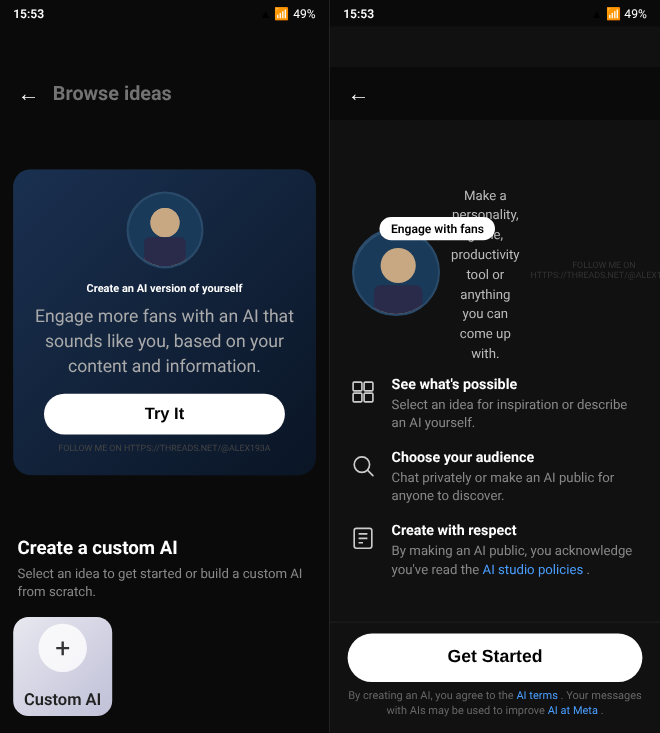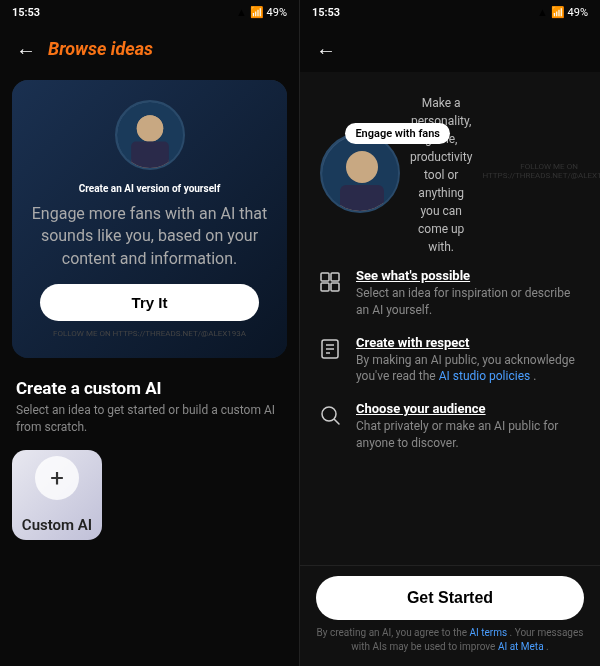--- a/index.html
+++ b/index.html
@@ -12,20 +12,21 @@
       overflow: hidden;
     }
     .panel {
       width: 300px;
       height: 666px;
       background: #0a0a0a;
       display: flex;
       flex-direction: column;
       overflow: hidden;
       position: relative;
+      gap: 37px;
     }
     .panel-left {
       border-right: 1px solid #222;
     }
     
     .status-bar {
       display: flex;
       justify-content: space-between;
       align-items: center;
       padding: 4px 12px;
@@ -50,24 +51,23 @@
       height: 48px;
       background: #0a0a0a;
     }
     .back-arrow {
       color: #fff;
       font-size: 20px;
       margin-right: 12px;
       cursor: pointer;
     }
     .header-title {
-      color: #f97316;
+      color: #737373;
       font-size: 18px;
       font-weight: 700;
-      font-style: italic;
     }
     
     .hero-card {
       margin: 8px 12px;
       background: linear-gradient(180deg, #1a2a3a 0%, #0d1a2a 100%);
       border-radius: 16px;
       padding: 20px 16px;
       display: flex;
       flex-direction: column;
       align-items: center;
@@ -255,21 +255,20 @@
       font-size: 18px;
     }
     .feature-text {
       flex: 1;
     }
     .feature-title {
       color: #fff;
       font-size: 13px;
       font-weight: 700;
       margin-bottom: 2px;
-      text-decoration: underline;
     }
     .feature-desc {
       color: #888;
       font-size: 12px;
       line-height: 1.4;
     }
     .feature-link {
       color: #4a9eff;
       text-decoration: none;
     }
@@ -403,46 +402,46 @@
         </div>
         <div class="feature-text">
           <div class="feature-title">See what's possible</div>
           <div class="feature-desc">Select an idea for inspiration or describe an AI yourself.</div>
         </div>
       </div>
 
       <div class="feature-item">
         <div class="feature-icon">
           <svg width="24" height="24" viewBox="0 0 24 24" fill="none" xmlns="http://www.w3.org/2000/svg">
+            <circle cx="11" cy="11" r="7" stroke="#ccc" stroke-width="1.5"></circle>
+            <line x1="16.5" y1="16.5" x2="21" y2="21" stroke="#ccc" stroke-width="1.5" stroke-linecap="round"></line>
+          </svg>
+        </div>
+        <div class="feature-text">
+          <div class="feature-title">Choose your audience</div>
+          <div class="feature-desc">Chat privately or make an AI public for anyone to discover.</div>
+        </div>
+      </div>
+
+      <div class="feature-item">
+        <div class="feature-icon">
+          <svg width="24" height="24" viewBox="0 0 24 24" fill="none" xmlns="http://www.w3.org/2000/svg">
             <rect x="4" y="3" width="16" height="18" rx="2" stroke="#ccc" stroke-width="1.5"></rect>
             <line x1="8" y1="8" x2="16" y2="8" stroke="#ccc" stroke-width="1.5"></line>
             <line x1="8" y1="12" x2="16" y2="12" stroke="#ccc" stroke-width="1.5"></line>
             <line x1="8" y1="16" x2="12" y2="16" stroke="#ccc" stroke-width="1.5"></line>
           </svg>
         </div>
         <div class="feature-text">
           <div class="feature-title">Create with respect</div>
           <div class="feature-desc">
             <span>By making an AI public, you acknowledge you've read the</span>
             <a class="feature-link" href="#">AI studio policies</a>
             <span>.</span>
           </div>
-        </div>
-      </div>
-
-      <div class="feature-item">
-        <div class="feature-icon">
-          <svg width="24" height="24" viewBox="0 0 24 24" fill="none" xmlns="http://www.w3.org/2000/svg">
-            <circle cx="11" cy="11" r="7" stroke="#ccc" stroke-width="1.5"></circle>
-            <line x1="16.5" y1="16.5" x2="21" y2="21" stroke="#ccc" stroke-width="1.5" stroke-linecap="round"></line>
-          </svg>
-        </div>
-        <div class="feature-text">
-          <div class="feature-title">Choose your audience</div>
-          <div class="feature-desc">Chat privately or make an AI public for anyone to discover.</div>
         </div>
       </div>
     </div>
   </div>
 
   <div class="bottom-area">
     <button class="get-started-btn">Get Started</button>
     <div class="bottom-disclaimer">
       <span>By creating an AI, you agree to the</span>
       <a class="feature-link" href="#">AI terms</a>

